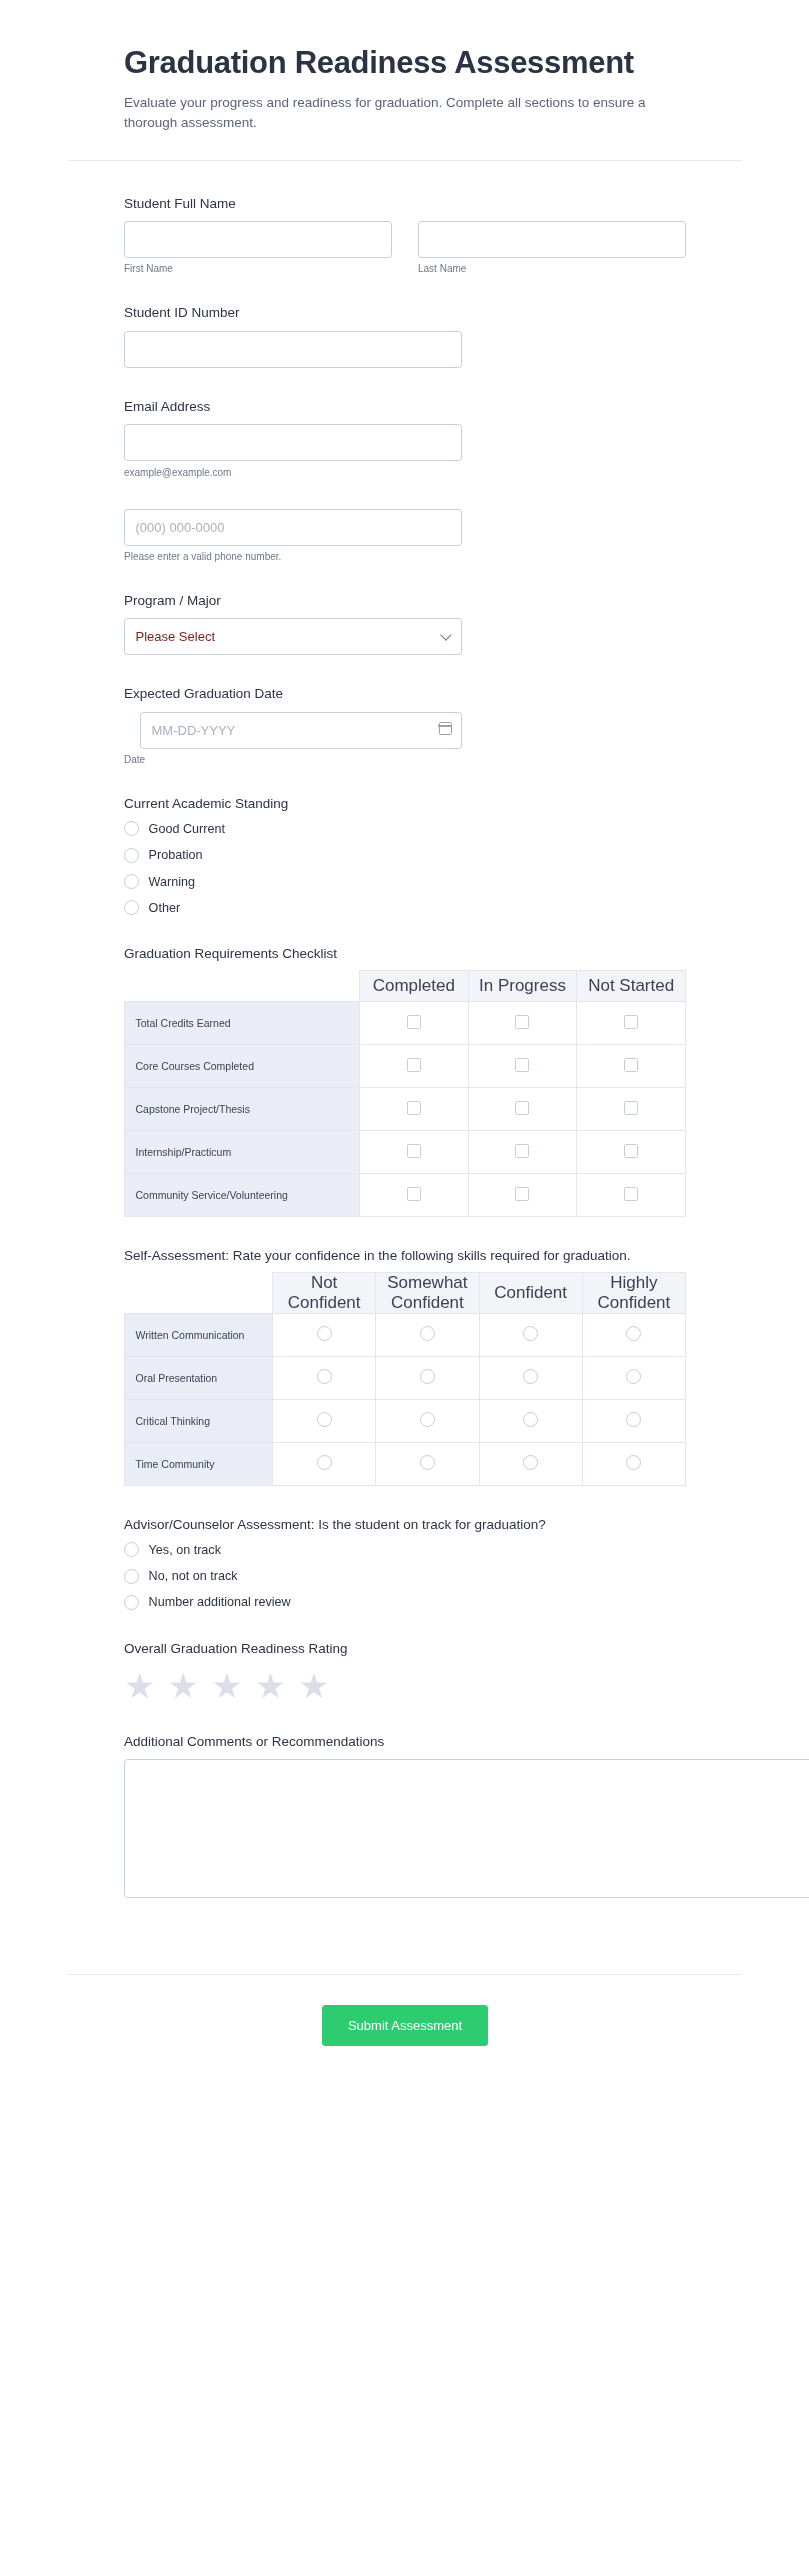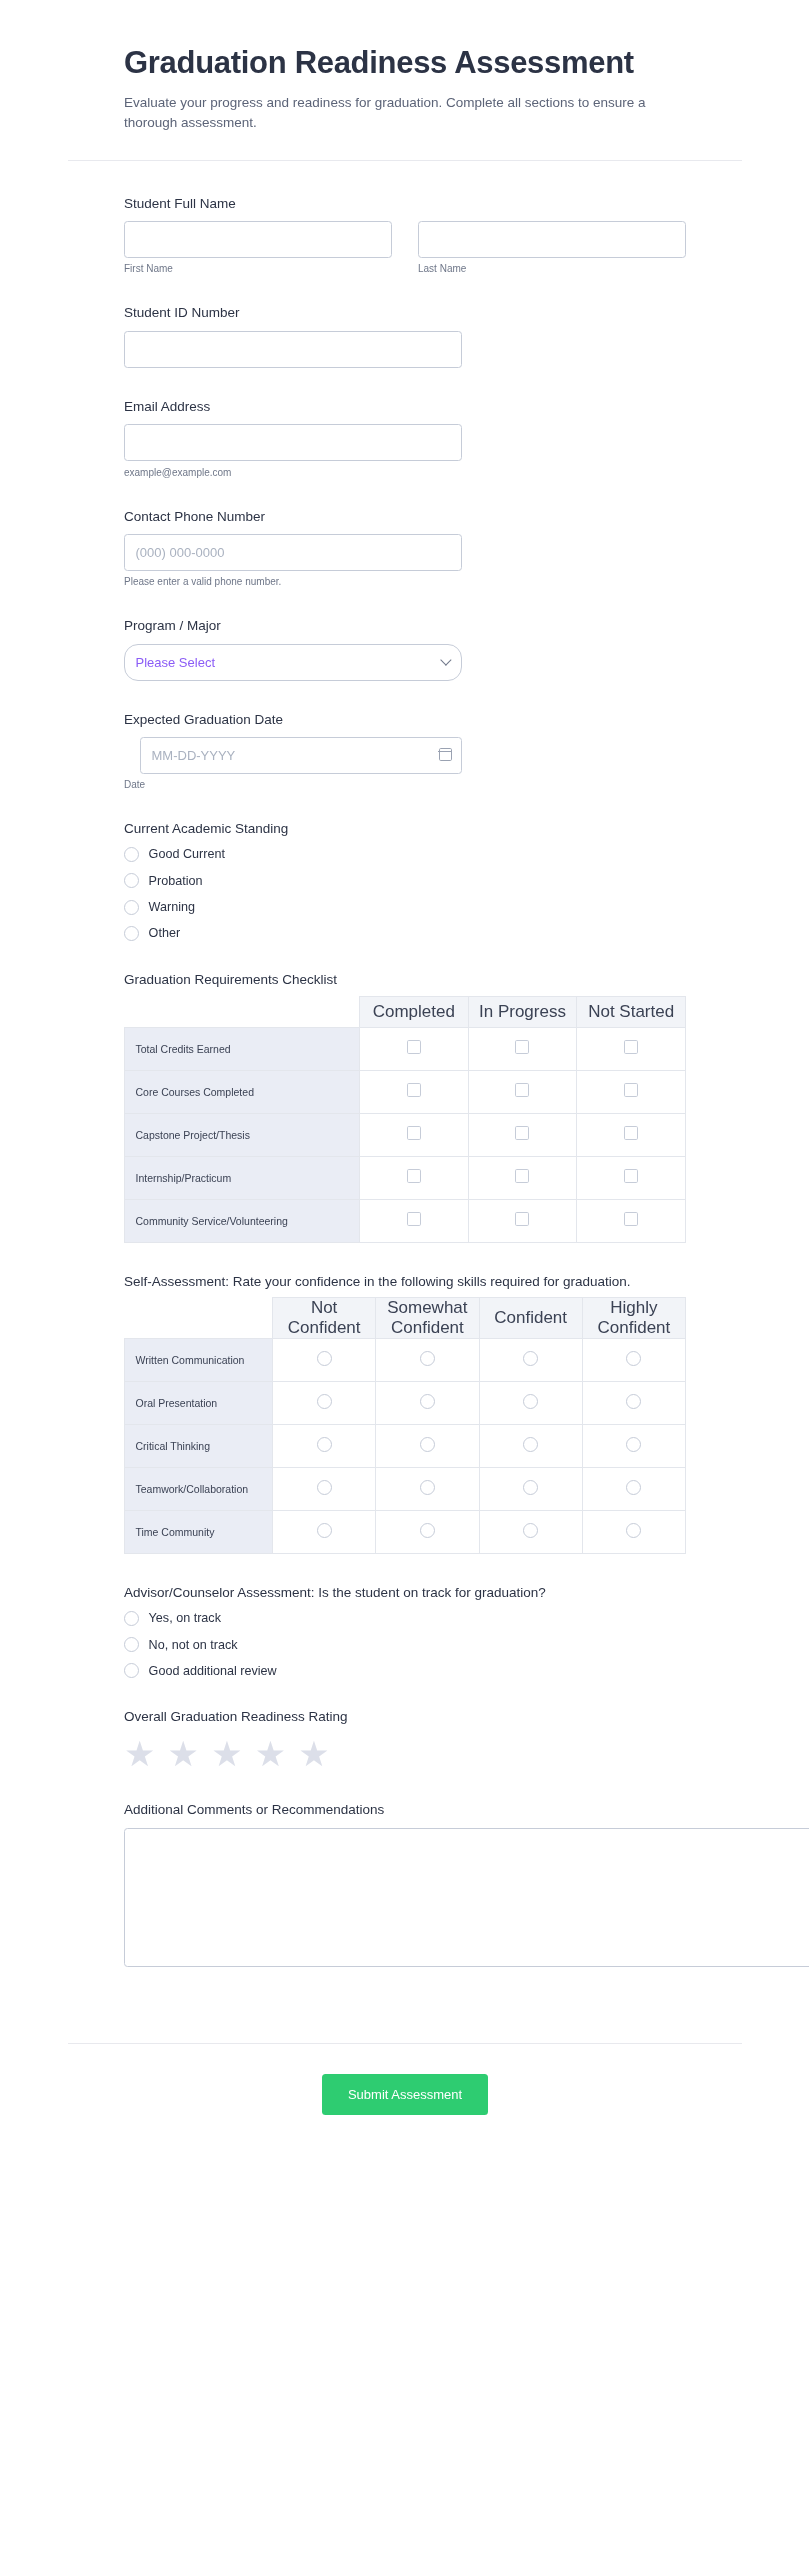--- a/index.html
+++ b/index.html
@@ -71,23 +71,22 @@
   .name-row { display: flex; gap: 26px; }
   .name-col { width: 341px; }
   .name-col input { width: 100%; }
 
   .w-medium { width: 338px; }
 
   select {
     width: 338px;
     appearance: none;
     -webkit-appearance: none;
-    color: #8b5cf6;
+    color: #7f1d1d;
     background-image: none;
-    border-radius: 14px;
   }
   .select-wrap { position: relative; width: 338px; }
   .select-caret {
     position: absolute;
     right: 12.2px; top: 15px;
     pointer-events: none;
     width: 7.8px; height: 7.8px;
     border-right: 1.4px solid #6f7789;
     border-bottom: 1.4px solid #6f7789;
     transform: rotate(45deg);
@@ -252,21 +251,20 @@
       <input type="text" class="w-medium" placeholder="" style="">
     </div>
 
     <div class="field-block">
       <span class="field-label">Email Address</span>
       <input type="email" class="w-medium" placeholder="" style="">
       <div class="sub-label">example@example.com</div>
     </div>
 
     <div class="field-block">
-      <span class="field-label">Contact Phone Number</span>
       <input type="tel" class="w-medium" placeholder="(000) 000-0000" style="">
       <div class="sub-label">Please enter a valid phone number.</div>
     </div>
 
     <div class="field-block">
       <span class="field-label">Program / Major</span>
       <div class="select-wrap">
         <select>
           <option>Please Select</option>
         </select>
@@ -390,27 +388,20 @@
             <td><span class="cell-radio"></span></td>
           </tr>
           <tr>
             <th>Critical Thinking</th>
             <td><span class="cell-radio"></span></td>
             <td><span class="cell-radio"></span></td>
             <td><span class="cell-radio"></span></td>
             <td><span class="cell-radio"></span></td>
           </tr>
           <tr>
-            <th>Teamwork/Collaboration</th>
-            <td><span class="cell-radio"></span></td>
-            <td><span class="cell-radio"></span></td>
-            <td><span class="cell-radio"></span></td>
-            <td><span class="cell-radio"></span></td>
-          </tr>
-          <tr>
             <th>Time Community</th>
             <td><span class="cell-radio"></span></td>
             <td><span class="cell-radio"></span></td>
             <td><span class="cell-radio"></span></td>
             <td><span class="cell-radio"></span></td>
           </tr>
         </tbody>
       </table>
     </div>
 
@@ -419,21 +410,21 @@
       <div class="radio-row">
         <span class="radio-dot"></span>
         <span class="radio-text">Yes, on track</span>
       </div>
       <div class="radio-row">
         <span class="radio-dot"></span>
         <span class="radio-text">No, not on track</span>
       </div>
       <div class="radio-row">
         <span class="radio-dot"></span>
-        <span class="radio-text">Good additional review</span>
+        <span class="radio-text">Number additional review</span>
       </div>
     </div>
 
     <div class="field-block">
       <span class="field-label">Overall Graduation Readiness Rating</span>
       <div class="stars">
         <span class="star">★</span>
         <span class="star">★</span>
         <span class="star">★</span>
         <span class="star">★</span>

